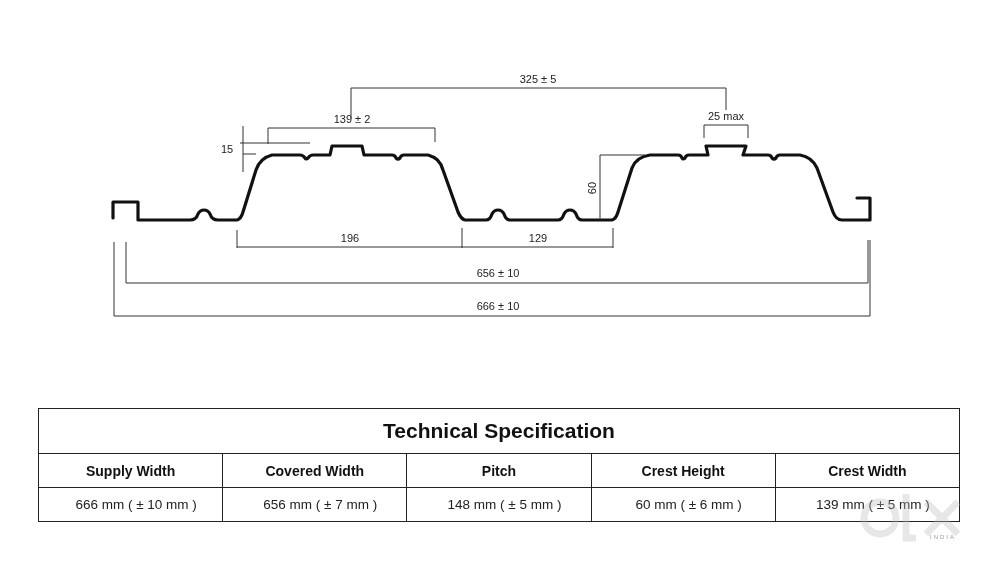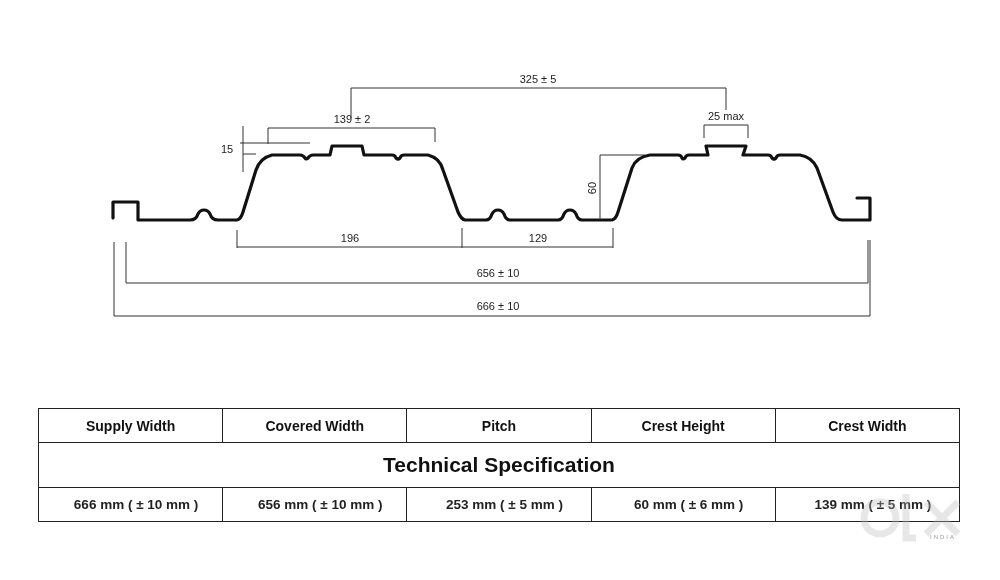--- a/index.html
+++ b/index.html
@@ -3,21 +3,21 @@
   <meta charset="utf-8">
   <style>
     html, body { margin: 0; padding: 0; background: #ffffff; }
     body { width: 1000px; height: 580px; position: relative; overflow: hidden; font-family: "Liberation Sans", sans-serif; color: #1a1a1a; }
     #drawing { position: absolute; left: 0; top: 0; width: 1000px; height: 340px; }
     .dim-text { font-family: "Liberation Sans", sans-serif; font-size: 11px; fill: #222; }
     #spec-table { position: absolute; left: 38px; top: 408px; width: 922px; border-collapse: collapse; table-layout: fixed; }
     #spec-table td, #spec-table th { border: 1.5px solid #222; text-align: center; padding: 0; }
     #spec-table .title-cell { height: 44px; font-size: 21px; font-weight: bold; color: #111; }
     #spec-table .head-cell { height: 33px; font-size: 14px; font-weight: bold; color: #111; }
-    #spec-table .val-cell { height: 33px; font-size: 13.5px; font-weight: bold; color: #222; padding-left: 11px; }
+    #spec-table .val-cell { height: 33px; font-size: 13.5px; font-weight: normal; color: #222; padding-left: 11px; }
     #watermark { position: absolute; left: 858px; top: 488px; width: 110px; height: 60px; opacity: 0.35; }
     #watermark-sub { position: absolute; left: 930px; top: 534px; font-size: 6px; letter-spacing: 2px; color: #999; }
   </style>
 </head>
 <body>
 
 <svg id="drawing" viewBox="0 0 1000 340" xmlns="http://www.w3.org/2000/svg">
 
   <path d="M113,218 L113,202 L138,202 L138,220 L190,220 Q196,220 198,214 Q200,210 204,210 Q208,210 210,214 Q212,220 218,220 L237,220
        Q241,219 243,212 L256,170 Q260,158 272,155 L300,155 Q303,155 305,158 Q306,160 308,158 Q310,155 313,155 L330,155 L332,146 L362,146 L364,155 L392,155 Q395,155 396,158 Q398,160 400,158 Q401,155 404,155 L428,155 Q440,158 443,170 L458,212 Q461,219 465,220
@@ -68,33 +68,33 @@
 
   <g stroke="#333" stroke-width="1" fill="none">
     <path d="M114,242 L114,316 L870,316 L870,240"></path>
   </g>
   <text class="dim-text" x="498" y="310" text-anchor="middle">666 ± 10</text>
 </svg>
 
 <table id="spec-table">
   <tbody>
       <tr>
+    <td class="title-cell" colspan="5">Technical Specification</td>
+  </tr>
+  <tr>
     <td class="head-cell">Supply Width</td>
     <td class="head-cell">Covered Width</td>
     <td class="head-cell">Pitch</td>
     <td class="head-cell">Crest Height</td>
     <td class="head-cell">Crest Width</td>
   </tr>
   <tr>
-    <td class="title-cell" colspan="5">Technical Specification</td>
-  </tr>
-  <tr>
     <td class="val-cell">666 mm ( ± 10 mm )</td>
-    <td class="val-cell">656 mm ( ± 10 mm )</td>
-    <td class="val-cell">253 mm ( ± 5 mm )</td>
+    <td class="val-cell">656 mm ( ± 7 mm )</td>
+    <td class="val-cell">148 mm ( ± 5 mm )</td>
     <td class="val-cell">60 mm ( ± 6 mm )</td>
     <td class="val-cell">139 mm ( ± 5 mm )</td>
   </tr>
 </tbody>
   </table>
 
 <svg id="watermark" viewBox="0 0 110 60" xmlns="http://www.w3.org/2000/svg">
   <circle cx="22" cy="30" r="16" fill="none" stroke="#bbb" stroke-width="7"></circle>
   <path d="M48,6 L48,50 L58,50" fill="none" stroke="#bbb" stroke-width="7"></path>
   <path d="M68,14 L100,46 M100,14 L68,46" fill="none" stroke="#bbb" stroke-width="7"></path>

